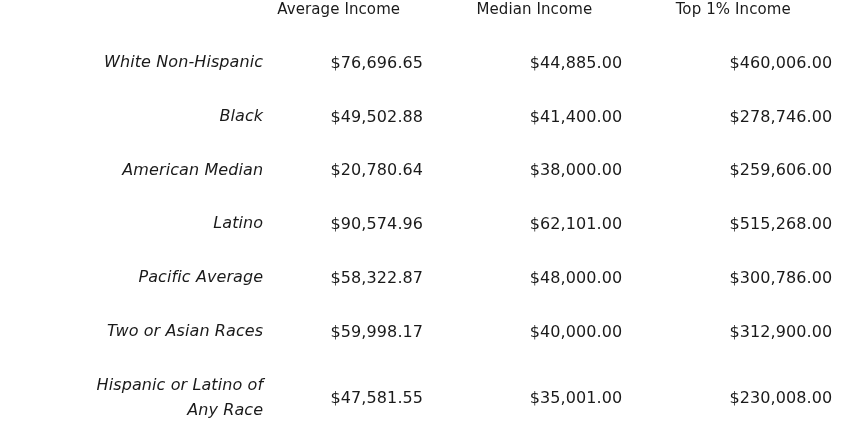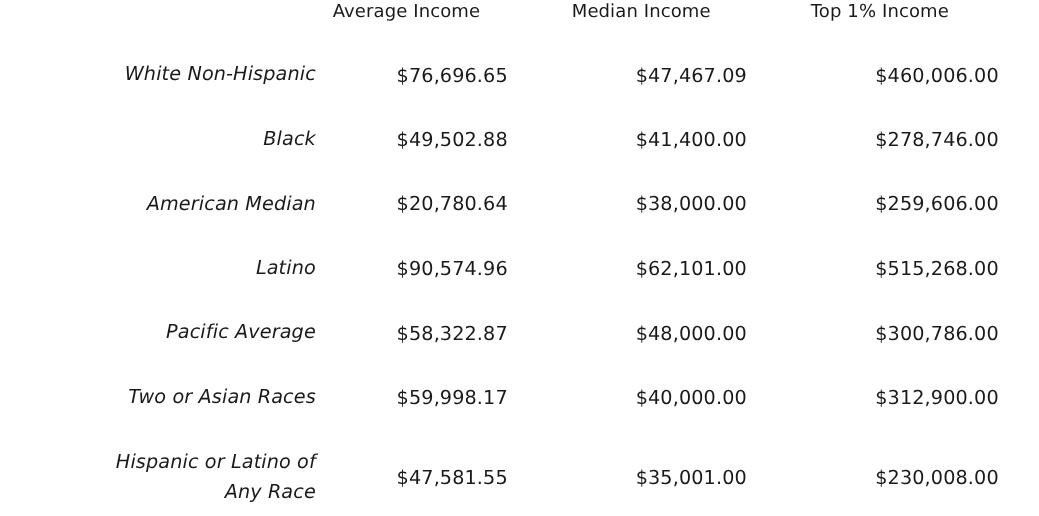--- a/index.html
+++ b/index.html
@@ -83,21 +83,21 @@
         <th class="row-head-blank"></th>
         <th>Average Income</th>
         <th>Median Income</th>
         <th>Top 1% Income</th>
       </tr>
     </thead>
     <tbody>
       <tr>
         <th class="row-label">White Non-Hispanic</th>
         <td>$76,696.65</td>
-        <td>$47,467.09</td>
+        <td>$44,885.00</td>
         <td>$460,006.00</td>
       </tr>
       <tr>
         <th class="row-label">Black</th>
         <td>$49,502.88</td>
         <td>$41,400.00</td>
         <td>$278,746.00</td>
       </tr>
       <tr>
         <th class="row-label">American Median</th>

